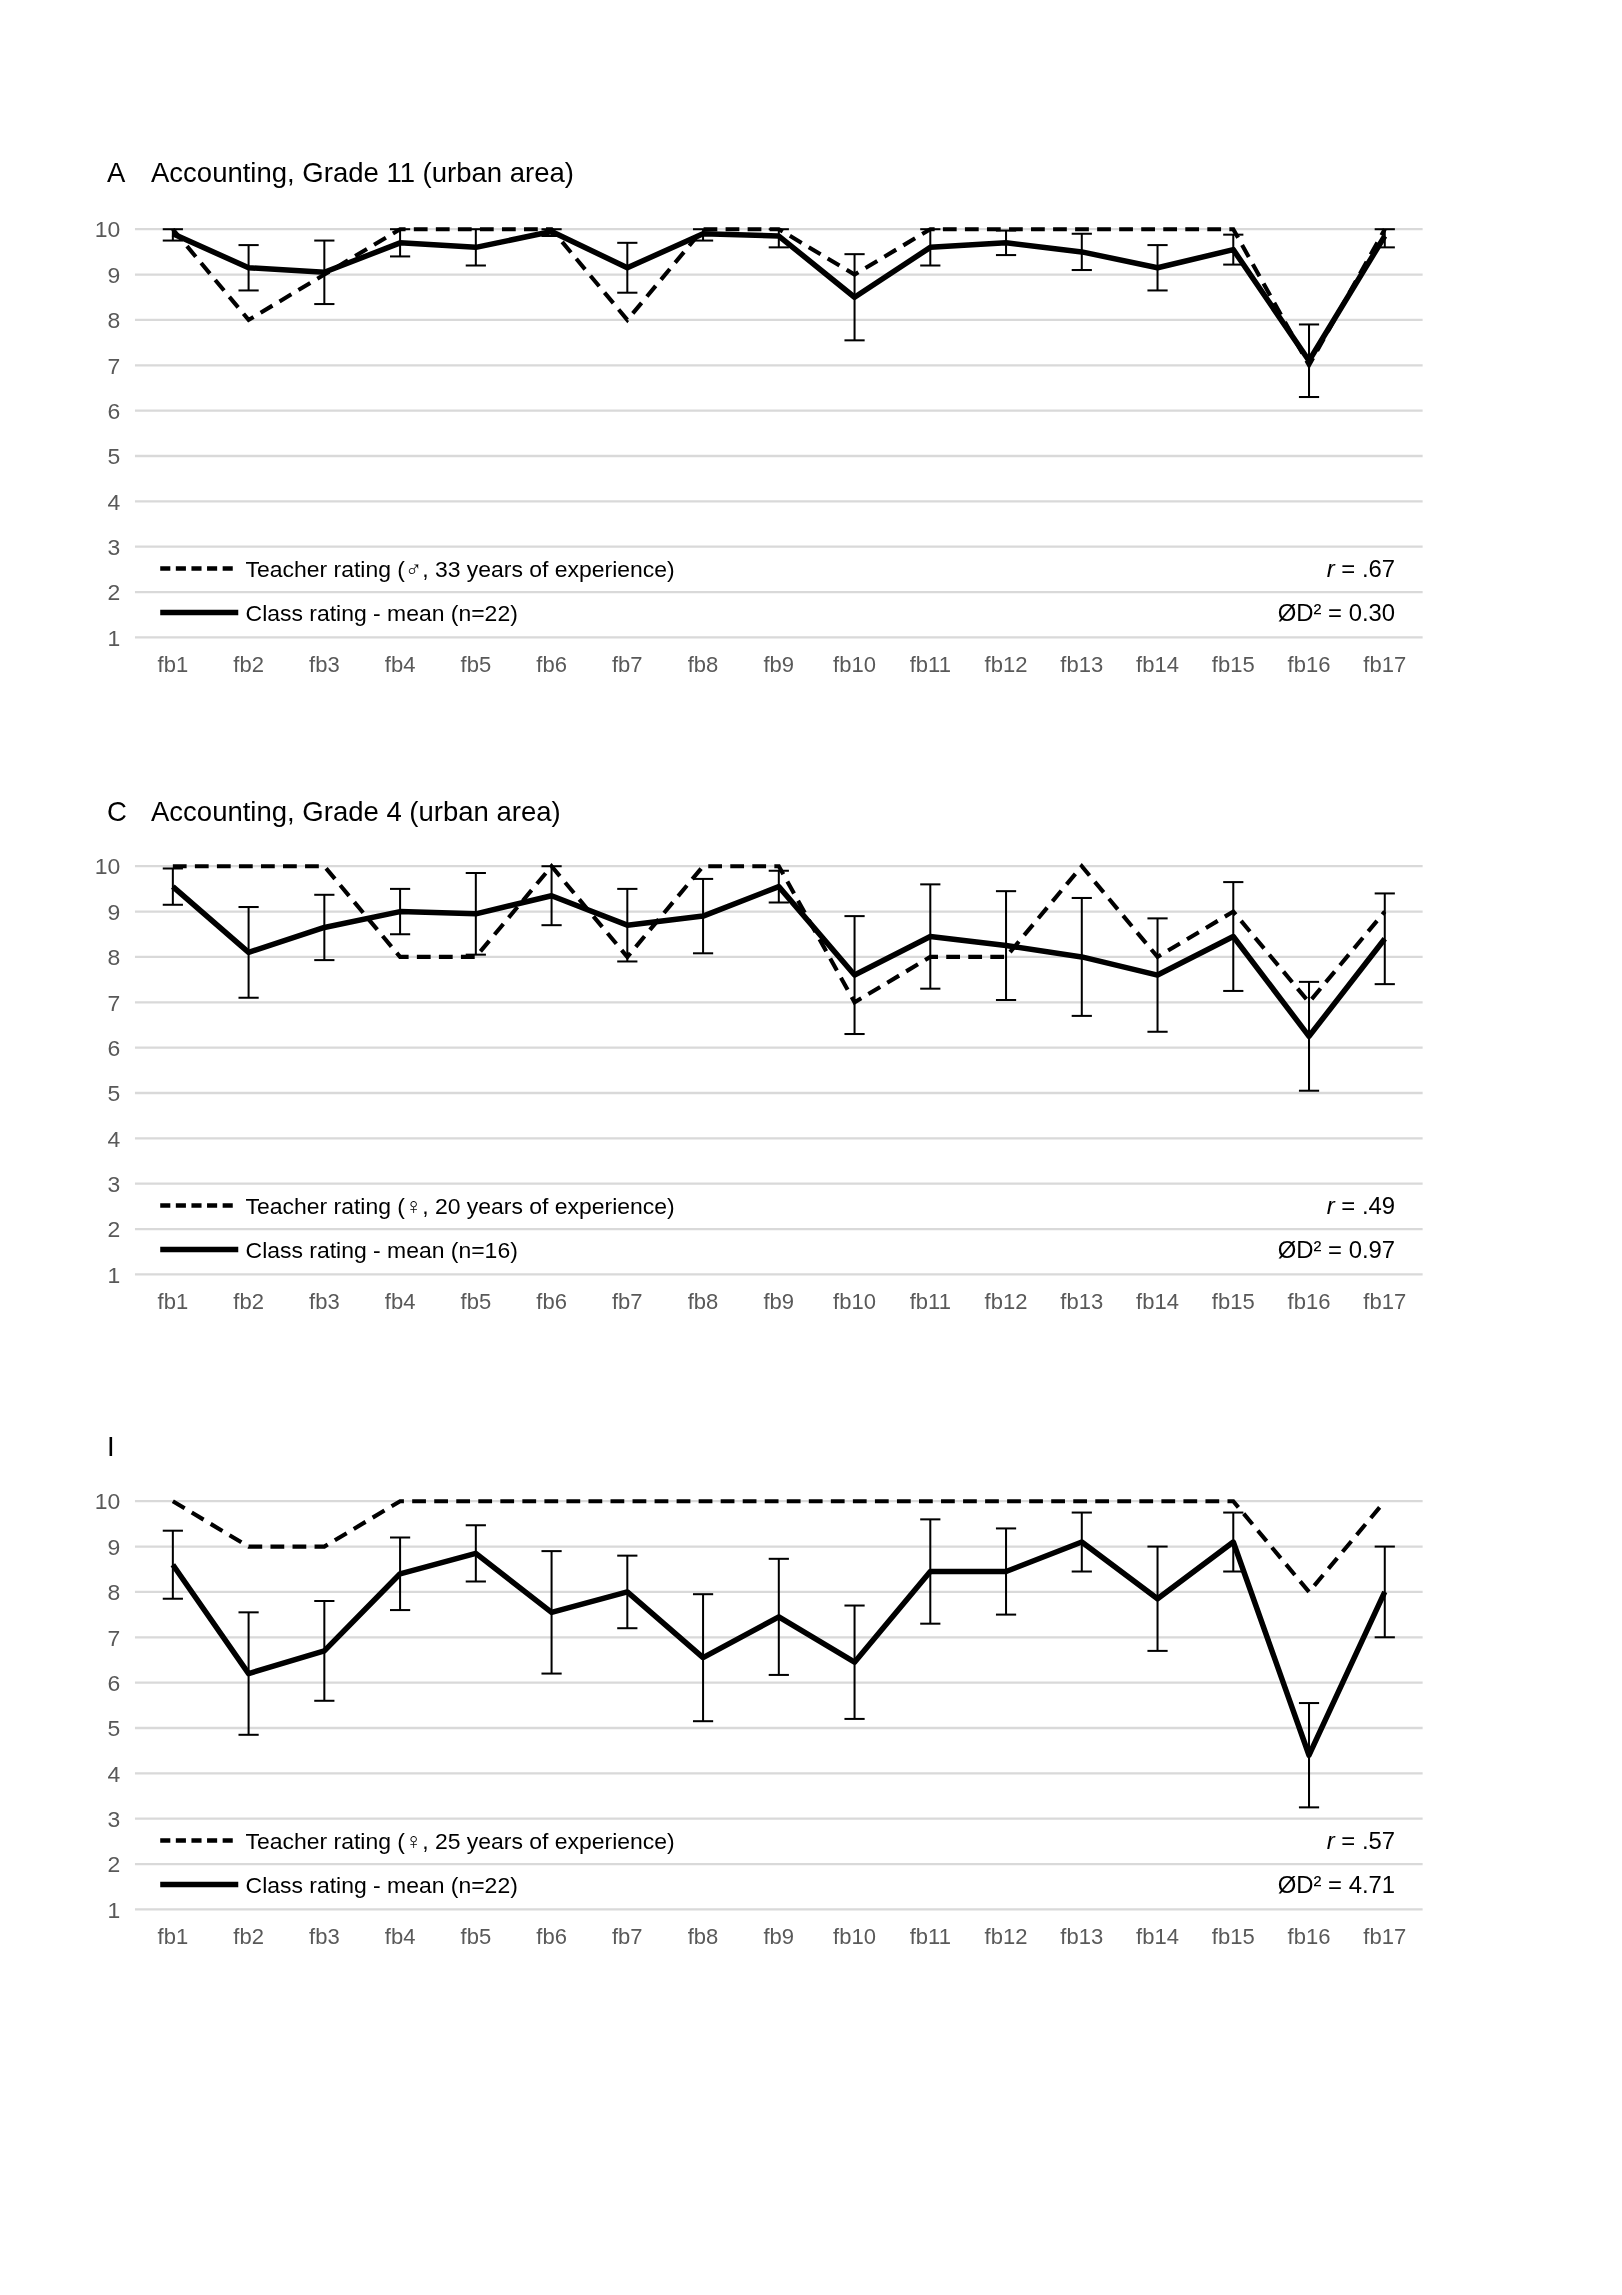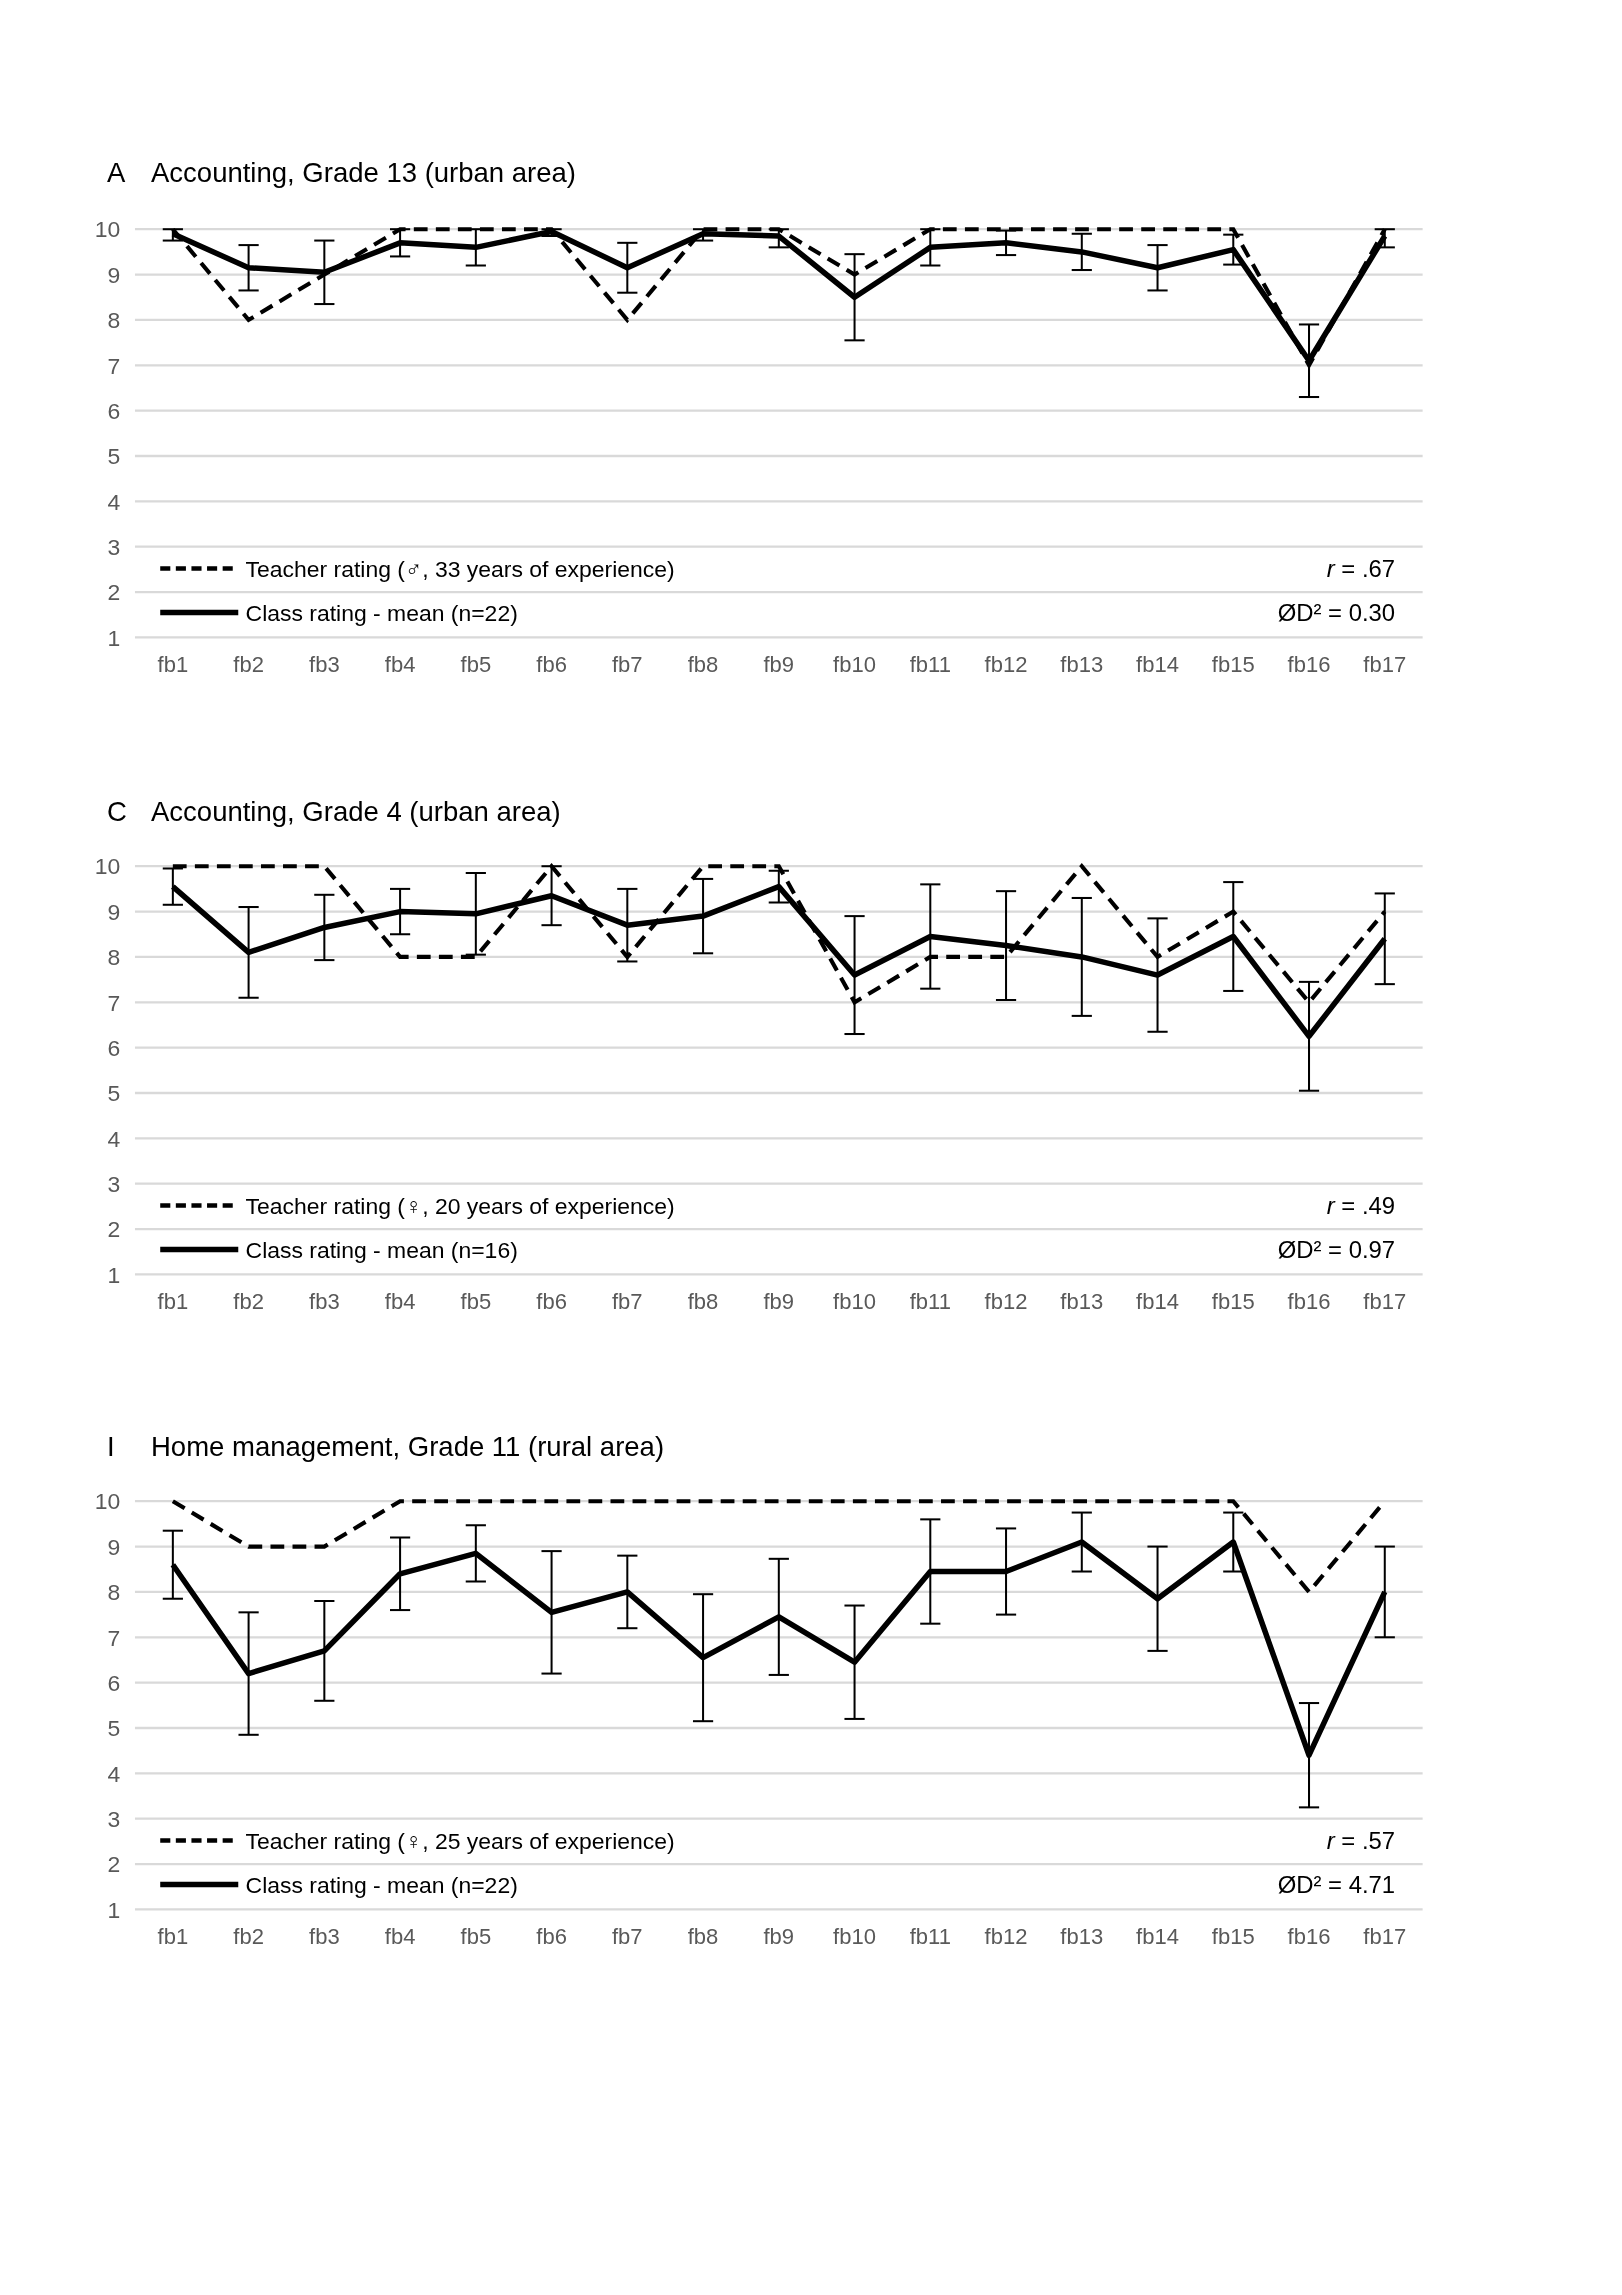--- a/index.html
+++ b/index.html
@@ -31,21 +31,21 @@
   svg text{font-family:"Liberation Sans", sans-serif;}
 </style>
 </head>
 <body>
 
 <div class="page">
 
   <section>
     <div class="title-row" style="top:154px">
       <span class="panel-label">A</span>
-      <span class="chart-title">Accounting, Grade 13 (urban area)</span>
+      <span class="chart-title">Accounting, Grade 11 (urban area)</span>
     </div>
     <svg class="plot" style="top:174px" width="1469" height="519" viewBox="0 0 1600 565">
         <line x1="67.5" y1="504.59999999999997" x2="1470" y2="504.59999999999997" stroke="#d9d9d9" stroke-width="2.5"></line>
         <text x="51.5" y="513.5999999999999" text-anchor="end" font-size="25" fill="#595959">1</text>
         <line x1="67.5" y1="455.2" x2="1470" y2="455.2" stroke="#d9d9d9" stroke-width="2.5"></line>
         <text x="51.5" y="464.2" text-anchor="end" font-size="25" fill="#595959">2</text>
         <line x1="67.5" y1="405.8" x2="1470" y2="405.8" stroke="#d9d9d9" stroke-width="2.5"></line>
         <text x="51.5" y="414.8" text-anchor="end" font-size="25" fill="#595959">3</text>
         <line x1="67.5" y1="356.4" x2="1470" y2="356.4" stroke="#d9d9d9" stroke-width="2.5"></line>
         <text x="51.5" y="365.4" text-anchor="end" font-size="25" fill="#595959">4</text>
@@ -241,21 +241,20 @@
         <line x1="95" y1="477.42999999999995" x2="180" y2="477.42999999999995" stroke="#000000" stroke-width="6"></line>
         <text x="188" y="486.42999999999995" font-size="25" fill="#000">Class rating - mean (n=16)</text>
         <text x="1440" y="438.512" text-anchor="end" font-size="26" fill="#000"><tspan font-style="italic">r</tspan><tspan> = .49</tspan></text>
         <text x="1440" y="486.42999999999995" text-anchor="end" font-size="26" fill="#000">ØD² = 0.97</text>
       </svg>
   </section>
 
   <section>
     <div class="title-row" style="top:1428px">
       <span class="panel-label">I</span>
-      <span class="chart-title">Home management, Grade 11 (rural area)</span>
     </div>
     <svg class="plot" style="top:1446px" width="1469" height="519" viewBox="0 0 1600 565">
         <line x1="67.5" y1="504.59999999999997" x2="1470" y2="504.59999999999997" stroke="#d9d9d9" stroke-width="2.5"></line>
         <text x="51.5" y="513.5999999999999" text-anchor="end" font-size="25" fill="#595959">1</text>
         <line x1="67.5" y1="455.2" x2="1470" y2="455.2" stroke="#d9d9d9" stroke-width="2.5"></line>
         <text x="51.5" y="464.2" text-anchor="end" font-size="25" fill="#595959">2</text>
         <line x1="67.5" y1="405.8" x2="1470" y2="405.8" stroke="#d9d9d9" stroke-width="2.5"></line>
         <text x="51.5" y="414.8" text-anchor="end" font-size="25" fill="#595959">3</text>
         <line x1="67.5" y1="356.4" x2="1470" y2="356.4" stroke="#d9d9d9" stroke-width="2.5"></line>
         <text x="51.5" y="365.4" text-anchor="end" font-size="25" fill="#595959">4</text>

